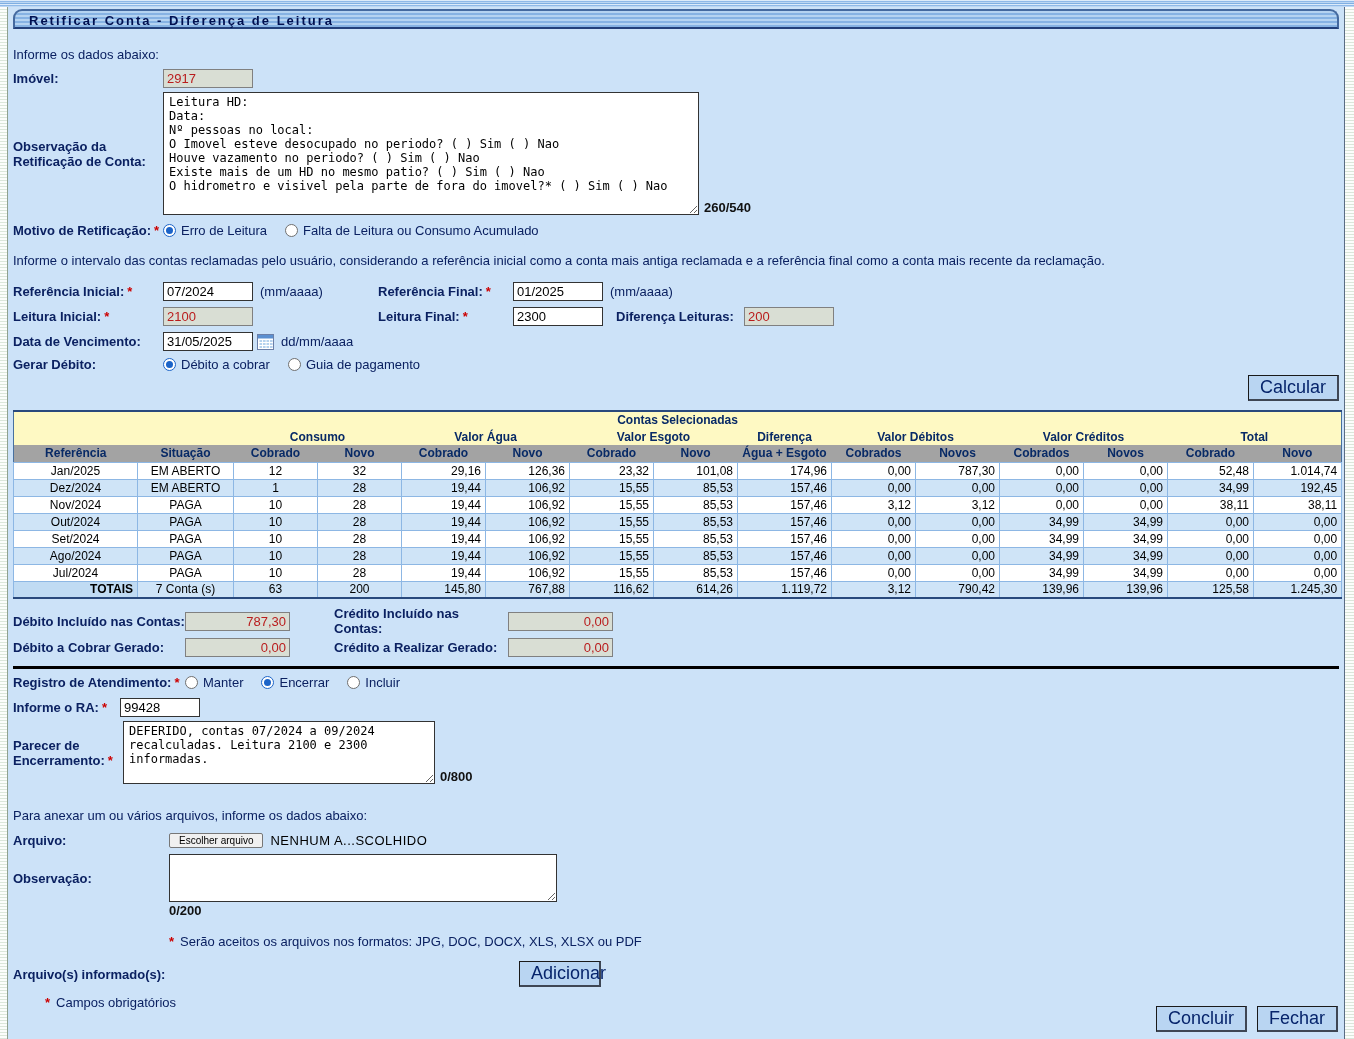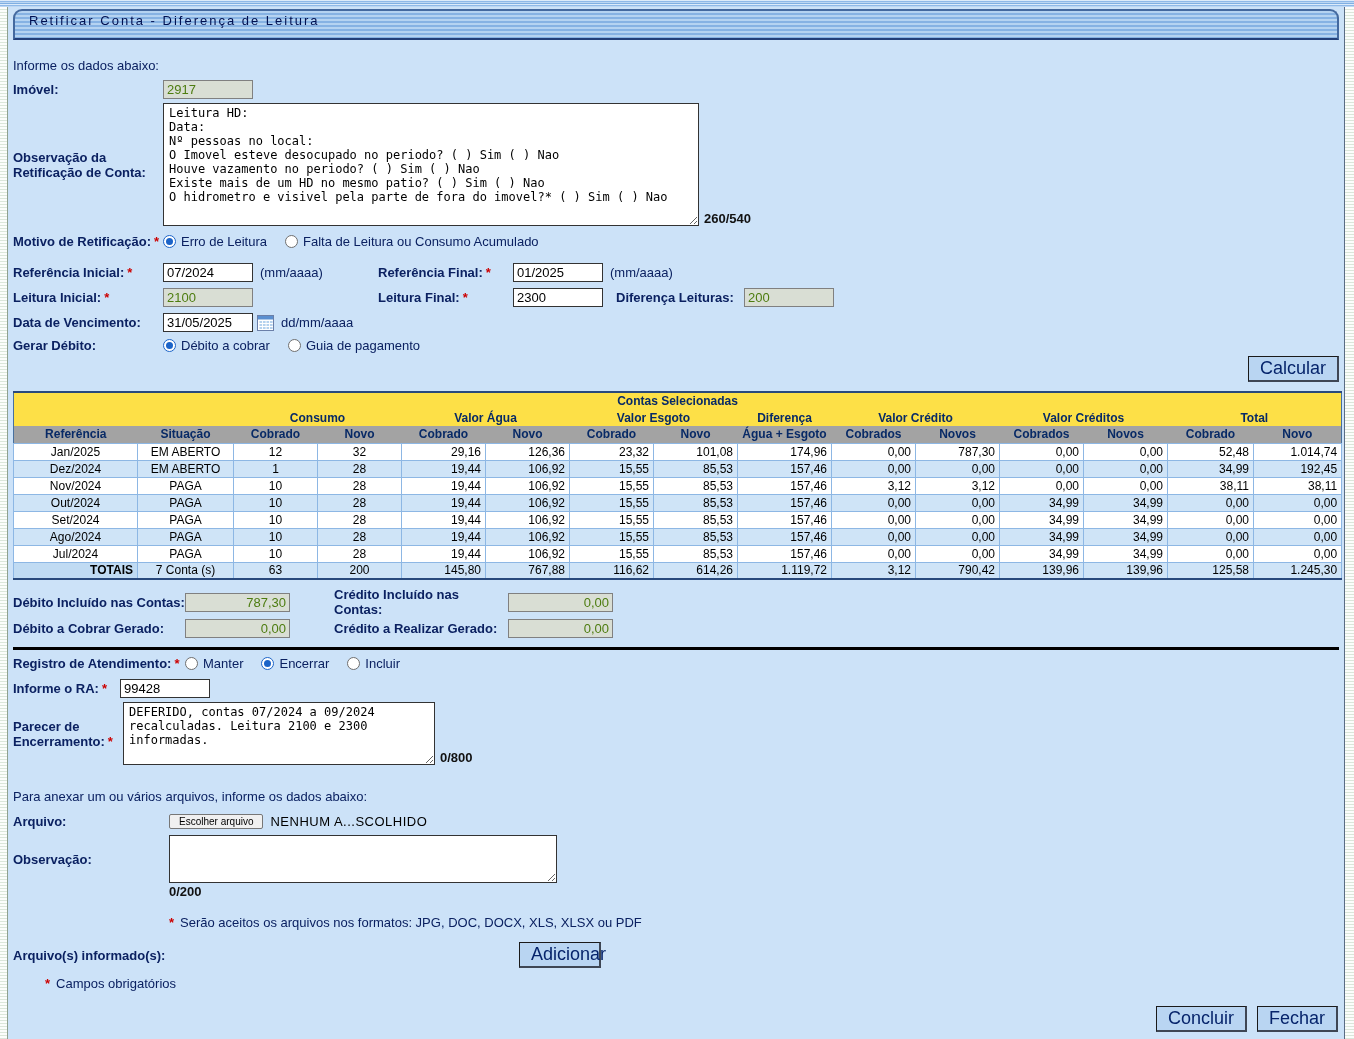--- a/index.html
+++ b/index.html
@@ -12,33 +12,33 @@
   
   .topband { position:absolute; top:0; left:0; right:0; height:7px;
     background:repeating-linear-gradient(180deg,#dcebfa 0 1px,#8fb9e8 1px 2px,#bcd7f3 2px 3px,#7fafe2 3px 4px); }
   .edge { position:absolute; top:7px; bottom:0; width:8px;
     background:repeating-linear-gradient(180deg,#fbfdfb 0 2px,#dbe6da 2px 3px); }
   .edge.left { left:0; border-right:1px solid #8fa08f; }
   .edge.right { right:0; width:10px; border-left:1px solid #5a6b84; }
 
   .content { position:absolute; left:13px; right:15px; top:7px; }
 
-  .titlebar { margin-top:2px; height:31px; line-height:19px;
+  .titlebar { margin-top:2px; height:20px; line-height:19px;
     border:2px solid #44699f; border-bottom-color:#23407a;
     border-radius:9px 9px 0 0;
     background:repeating-linear-gradient(180deg,#b5d3f1 0 2px,#86b2e3 2px 4px);
-    color:#001050; font-weight:normal; letter-spacing:2px; padding-left:14px; font-size:13px; }
+    color:#001050; font-weight:bold; letter-spacing:2px; padding-left:14px; font-size:13px; }
 
   .frow { display:flex; align-items:center; }
   .lab { width:150px; flex:0 0 auto; font-weight:bold; }
   .lab.center { align-self:center; }
   .req { color:#cc0000; font-weight:bold; margin-left:3px; }
   .in { height:19px; border:1px solid #333; background:#fff; padding:0 3px;
         font-family:"Liberation Sans",sans-serif; font-size:13px; color:#000; width:90px; }
-  .in.dis { background:#d9ded4; color:#4d7c0f; border-color:#808080; }
+  .in.dis { background:#d9ded4; color:#b91c1c; border-color:#808080; }
   .in.money { text-align:right; width:105px; }
   .hint { margin-left:7px; }
   .ta { border:1px solid #333; background:#fff; color:#000; resize:both;
         font-family:"DejaVu Sans Mono", monospace; font-size:12px; line-height:14px; padding:2px 5px; }
   .counter { font-weight:bold; color:#111; margin-left:5px; align-self:flex-end; }
 
   .radio { display:inline-block; width:13px; height:13px; border-radius:50%;
     background:#fff; border:1px solid #707070; position:relative; flex:0 0 auto;
     margin-right:5px; vertical-align:-2px; }
   .radio.on { border-color:#1c64c8; }
@@ -51,21 +51,21 @@
     font-size:18px; padding:1px 11px; cursor:pointer; }
   .filebtn { background:#f0f0f0; color:#000; border:1px solid #777; border-radius:2px;
     padding:1px 9px; font-size:10px; cursor:pointer; }
 
   .para { margin-top:15px; }
 
   table.contas { width:100%; margin-top:9px; border-collapse:collapse; table-layout:fixed;
     font-size:12px; border:1px solid #47709f;
     border-top:2px solid #29497c; border-bottom:2px solid #29497c; }
   .contas th, .contas td { height:17px; padding:0 4px; overflow:hidden; white-space:nowrap; }
-  .contas tr.grp th { background:#fde047; color:#082a66; font-weight:bold; border:none; text-align:center; }
+  .contas tr.grp th { background:#fef9c3; color:#082a66; font-weight:bold; border:none; text-align:center; }
   .contas tr.cols th { background:#a3a3a3; color:#082a66; font-weight:bold; border:none; text-align:center; }
   .contas tbody td, .contas tfoot td { border:1px solid #8db7e4; color:#000; }
   .contas tbody tr:nth-child(odd) { background:#fff; }
   .contas tbody tr:nth-child(even) { background:#cfe4f7; }
   .contas tfoot tr { background:#cfe4f7; }
   .contas td.c { text-align:center; }
   .contas td.r { text-align:right; }
   .contas td.tot { font-weight:bold; text-align:right; background:#c0dbf3; }
   col.c-ref{width:124px} col.c-sit{width:96px} col.c-n{width:84px}
   col.c-dif{width:94px} col.c-t1{width:86px} col.c-t2{width:88px}
@@ -118,20 +118,21 @@
     <span class="ropt">
       <span class="radio on"></span>
       <span>Erro de Leitura</span>
     </span>
     <span class="ropt">
       <span class="radio"></span>
       <span>Falta de Leitura ou Consumo Acumulado</span>
     </span>
   </div>
 
+  <div class="para">Informe o intervalo das contas reclamadas pelo usuário, considerando a referência inicial como a conta mais antiga reclamada e a referência final como a conta mais recente da reclamação.</div>
 
   <div class="frow mt14">
     <span class="lab"><span>Referência Inicial:</span><span class="req">*</span></span>
     <input class="in" value="07/2024" style="">
     <span class="hint" style="width:118px">(mm/aaaa)</span>
     <span class="lab" style="width:135px"><span>Referência Final:</span><span class="req">*</span></span>
     <input class="in" value="01/2025" style="">
     <span class="hint">(mm/aaaa)</span>
   </div>
 
@@ -206,21 +207,21 @@
     <thead>
       <tr class="grp">
           <th colspan="15">Contas Selecionadas</th>
         </tr>
       <tr class="grp">
           <th colspan="2"></th>
           <th colspan="2">Consumo</th>
           <th colspan="2">Valor Água</th>
           <th colspan="2">Valor Esgoto</th>
           <th colspan="1">Diferença</th>
-          <th colspan="2">Valor Crédito</th>
+          <th colspan="2">Valor Débitos</th>
           <th colspan="2">Valor Créditos</th>
           <th colspan="2">Total</th>
         </tr>
       <tr class="cols">
           <th>Referência</th>
           <th>Situação</th>
           <th>Cobrado</th>
           <th>Novo</th>
           <th>Cobrado</th>
           <th>Novo</th>
@@ -403,21 +404,21 @@
       <span>Encerrar</span>
     </span>
     <span class="ropt">
       <span class="radio"></span>
       <span>Incluir</span>
     </span>
   </div>
 
   <div class="frow mt8">
     <span class="lab" style="width:107px"><span>Informe o RA:</span><span class="req">*</span></span>
-    <input class="in" style="width: 90px;" value="99428">
+    <input class="in" style="width: 80px;" value="99428">
   </div>
 
   <div class="frow mt4">
     <span class="lab center" style="width:110px"><span>Parecer de Encerramento:</span><span class="req">*</span></span>
     <textarea class="ta" style="width: 312px; height: 63px;">DEFERIDO, contas 07/2024 a 09/2024
 recalculadas. Leitura 2100 e 2300
 informadas.</textarea>
     <span class="counter">0/800</span>
   </div>
 

